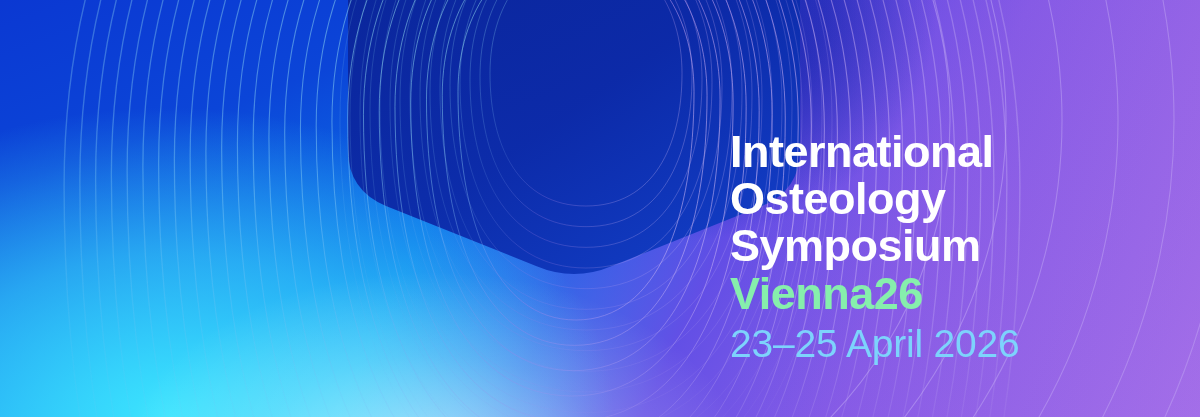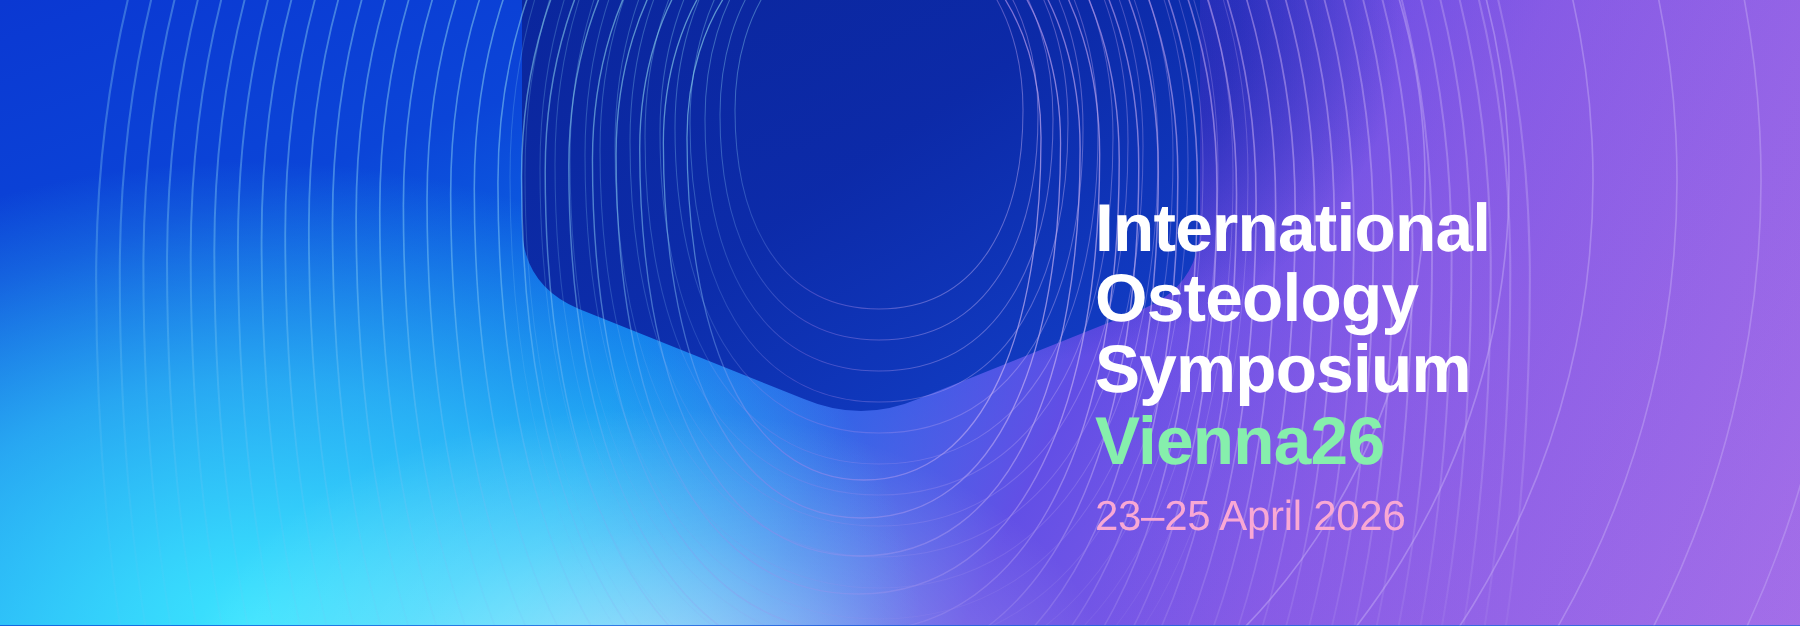--- a/index.html
+++ b/index.html
@@ -72,25 +72,25 @@
     color:#ffffff;
     white-space:nowrap;
   }
   #title-line-venue {
     color:#86efac;
     margin-top:1px;
   }
   #date-line {
     display:block;
     margin-top:10px;
-    font-size:28px;
+    font-size:39px;
     line-height:34px;
     font-weight:400;
     letter-spacing:-0.2px;
-    color:#f9a8d4;
+    color:#7dd3fc;
     white-space:nowrap;
   }
 </style>
 </head>
 <body>
 
 <div id="banner">
 
   <div class="bg-layer" id="bg-base"></div>
   <div class="bg-layer" id="bg-purple-right"></div>

